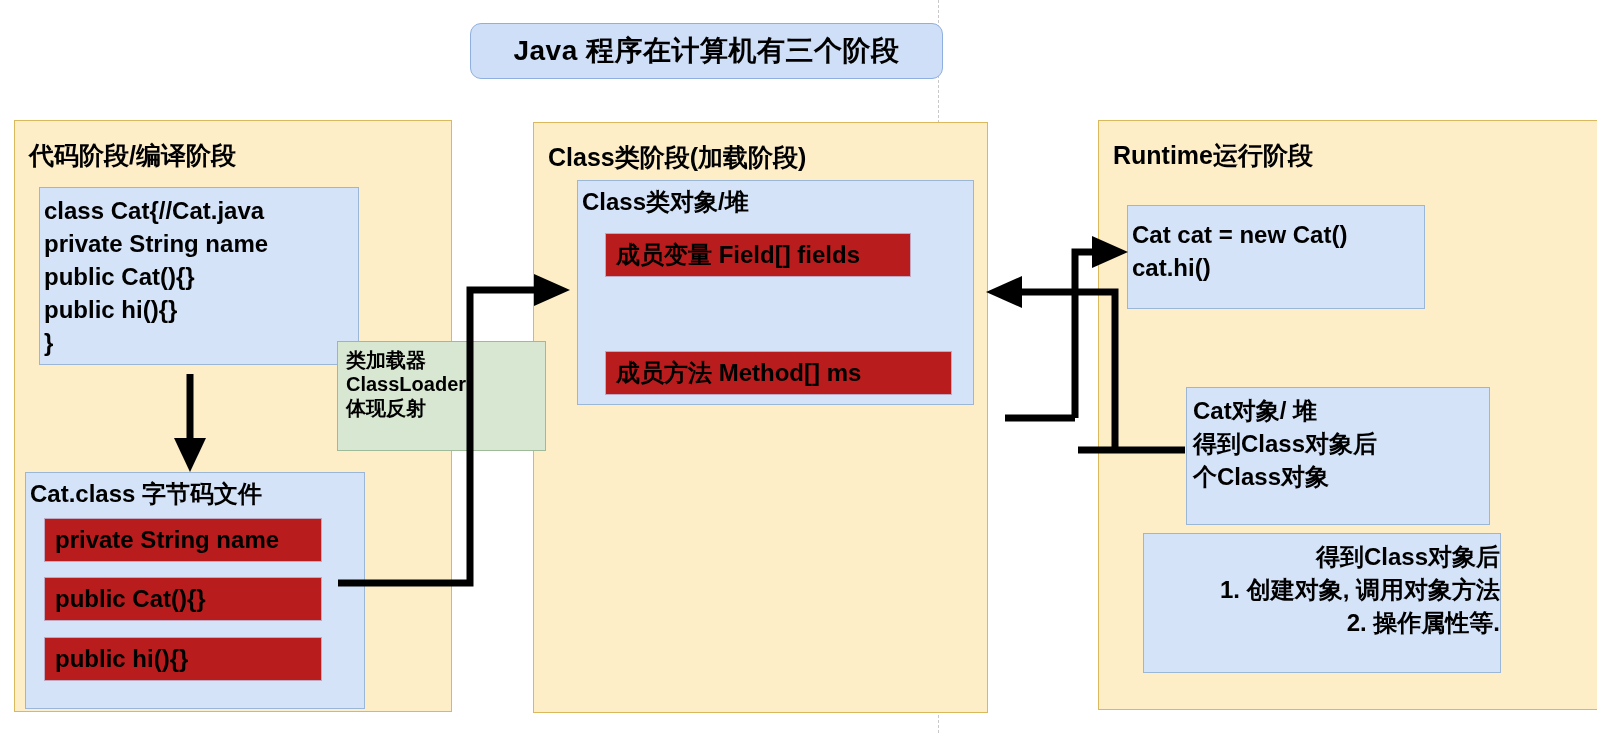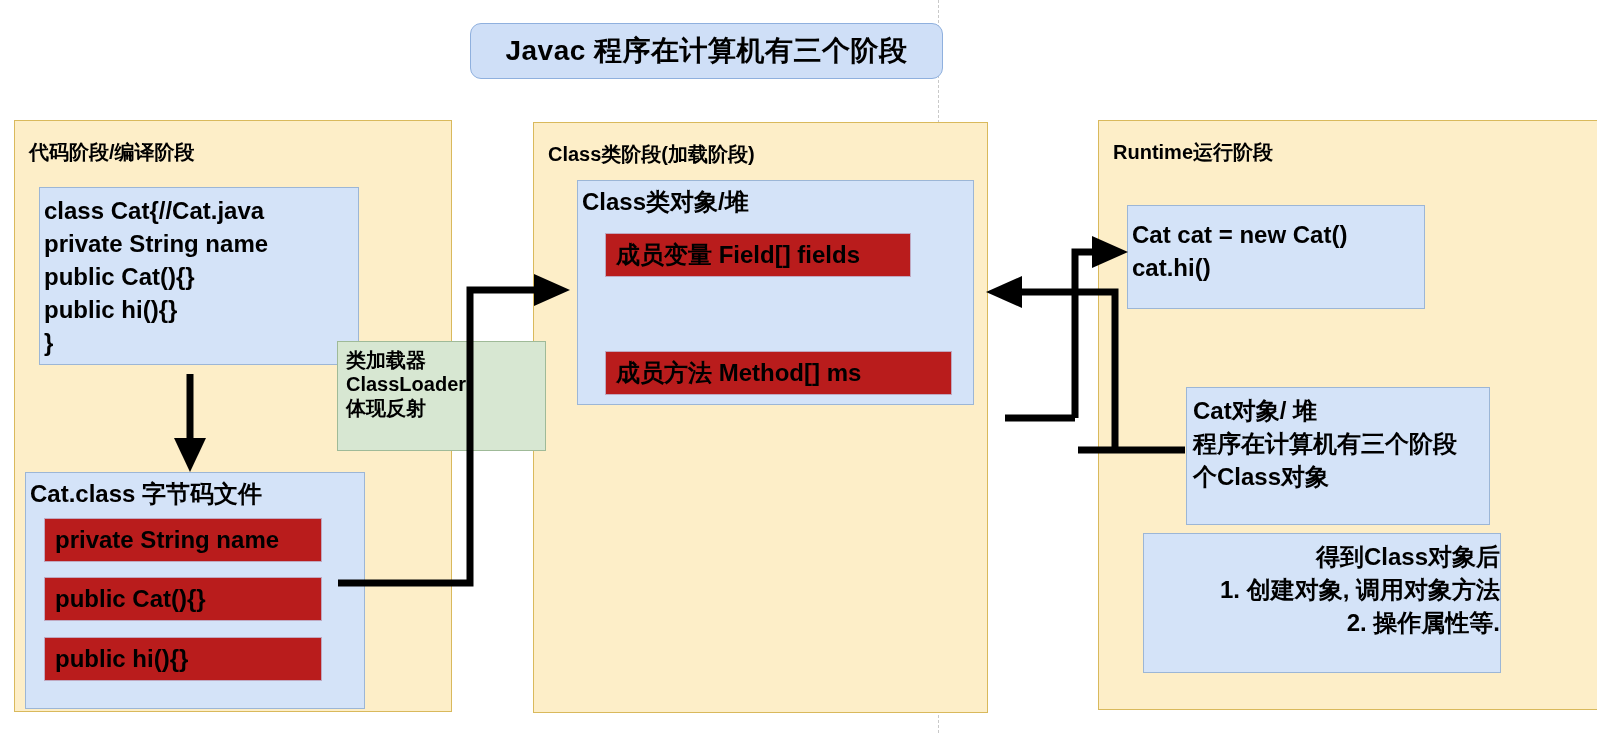--- a/index.html
+++ b/index.html
@@ -52,21 +52,21 @@
   .stage {
     position: absolute;
     background: #fdeec8;
     border: 1px solid #d9b95c;
     box-sizing: border-box;
   }
   .stage-title {
     position: absolute;
     left: 14px;
     top: 18px;
-    font-size: 20px;
+    font-size: 25px;
     font-weight: bold;
     color: #000;
     white-space: nowrap;
   }
 
   
   .bluebox {
     position: absolute;
     background: #d4e3f8;
     border: 1px solid #9cb6d6;
@@ -138,21 +138,21 @@
     fill: #000000;
   }
 </style>
 </head>
 <body>
 
 <div id="canvas">
 
   <div class="page-guide" style="left:938px;"></div>
 
-  <div class="title-pill">Javac 程序在计算机有三个阶段</div>
+  <div class="title-pill">Java 程序在计算机有三个阶段</div>
 
   <div class="stage" style="left:14px; top:120px; width:438px; height:592px;">
     <div class="stage-title">代码阶段/编译阶段</div>
 
     <div class="bluebox" style="left:24px; top:66px; width:320px; height:178px;">
       <div class="bluebox-text" style="padding:6px 0 0 4px;">class Cat{//Cat.java
 private String name
 public Cat(){}
 public hi(){}
 }</div>
@@ -187,21 +187,21 @@
   <div class="stage" style="left:1098px; top:120px; width:505px; height:590px;">
     <div class="stage-title">Runtime运行阶段</div>
 
     <div class="bluebox" style="left:28px; top:84px; width:298px; height:104px;">
       <div class="bluebox-text" style="padding:12px 0 0 4px;">Cat cat = new Cat()
 cat.hi()</div>
     </div>
 
     <div class="bluebox" style="left:87px; top:266px; width:304px; height:138px;">
       <div class="bluebox-text" style="padding:6px 0 0 6px;">Cat对象/ 堆
-程序在计算机有三个阶段
+得到Class对象后
 个Class对象</div>
     </div>
 
     <div class="bluebox" style="left:44px; top:412px; width:358px; height:140px;">
       <div class="bluebox-text" style="padding:6px 0 0 4px;text-align:right;">得到Class对象后
 1. 创建对象, 调用对象方法
 2. 操作属性等.</div>
     </div>
   </div>
 

